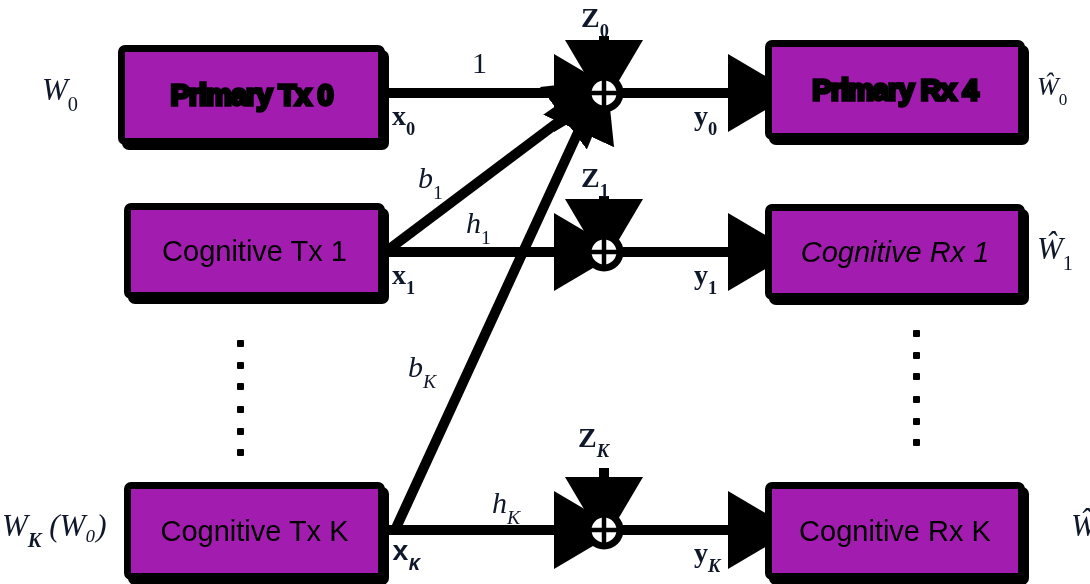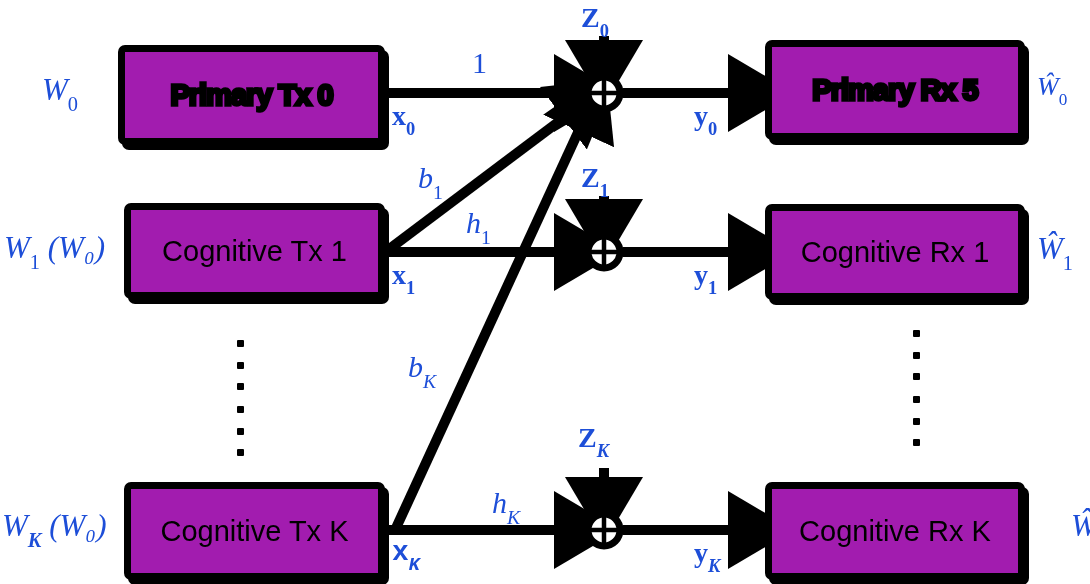--- a/index.html
+++ b/index.html
@@ -41,21 +41,21 @@
     white-space: nowrap;
     letter-spacing: 0px;
   }
   .node-label.heavy {
     font-weight: 900;
     -webkit-text-stroke: 3.4px #000000;
     letter-spacing: -1px;
   }
   .txt {
     position: absolute;
-    color: #1d4ed8;
+    color: #0f172a;
     white-space: nowrap;
     line-height: 1;
   }
   .mathit {
     font-family: Liberation Serif, serif;
     font-style: italic;
   }
   .mathbf {
     font-family: "Liberation Serif", "DejaVu Serif", serif;
     font-weight: bold;
@@ -144,38 +144,35 @@
 
   <div class="node-box" style="left:124px; top:203px; width:261px; height:96px;">
     <span class="node-label">Cognitive Tx 1</span>
   </div>
 
   <div class="node-box" style="left:124px; top:482px; width:261px; height:98px;">
     <span class="node-label">Cognitive Tx K</span>
   </div>
 
   <div class="node-box" style="left:765px; top:40px; width:260px; height:100px;">
-    <span class="node-label heavy">Primary Rx 5</span>
-  </div>
-
-  <div class="node-box" style="left:765px; top:204px; width:260px; height:96px;">
+    <span class="node-label heavy">Primary Rx 4</span>
+  </div>
+
+  <div class="node-box" style="left:765px; top:204px; width:260px; height:96px;font-style:italic;">
     <span class="node-label">Cognitive Rx 1</span>
   </div>
 
   <div class="node-box" style="left:765px; top:482px; width:260px; height:98px;">
     <span class="node-label">Cognitive Rx K</span>
   </div>
 
   <div class="txt mathit" style="left:42px; top:74px; font-size:31px;">
     <span>W</span><span class="sub upright">0</span>
   </div>
 
-  <div class="txt mathit" style="left:4px; top:232px; font-size:31px;">
-    <span>W</span><span class="sub upright">1</span><span class="mathrm" style="font-style:normal;">&nbsp;</span><span class="mathit">(W₀)</span>
-  </div>
 
   <div class="txt mathit" style="left:2px; top:510px; font-size:31px;">
     <span>W</span><span class="sub bolditalic">K</span><span class="mathrm" style="font-style:normal;">&nbsp;</span><span class="mathit">(W₀)</span>
   </div>
 
   <div class="txt mathit" style="left:1037px; top:74px; font-size:26px;">
     <span>Ŵ</span><span class="sub upright">0</span>
   </div>
 
   <div class="txt mathit" style="left:1037px; top:233px; font-size:31px;">

